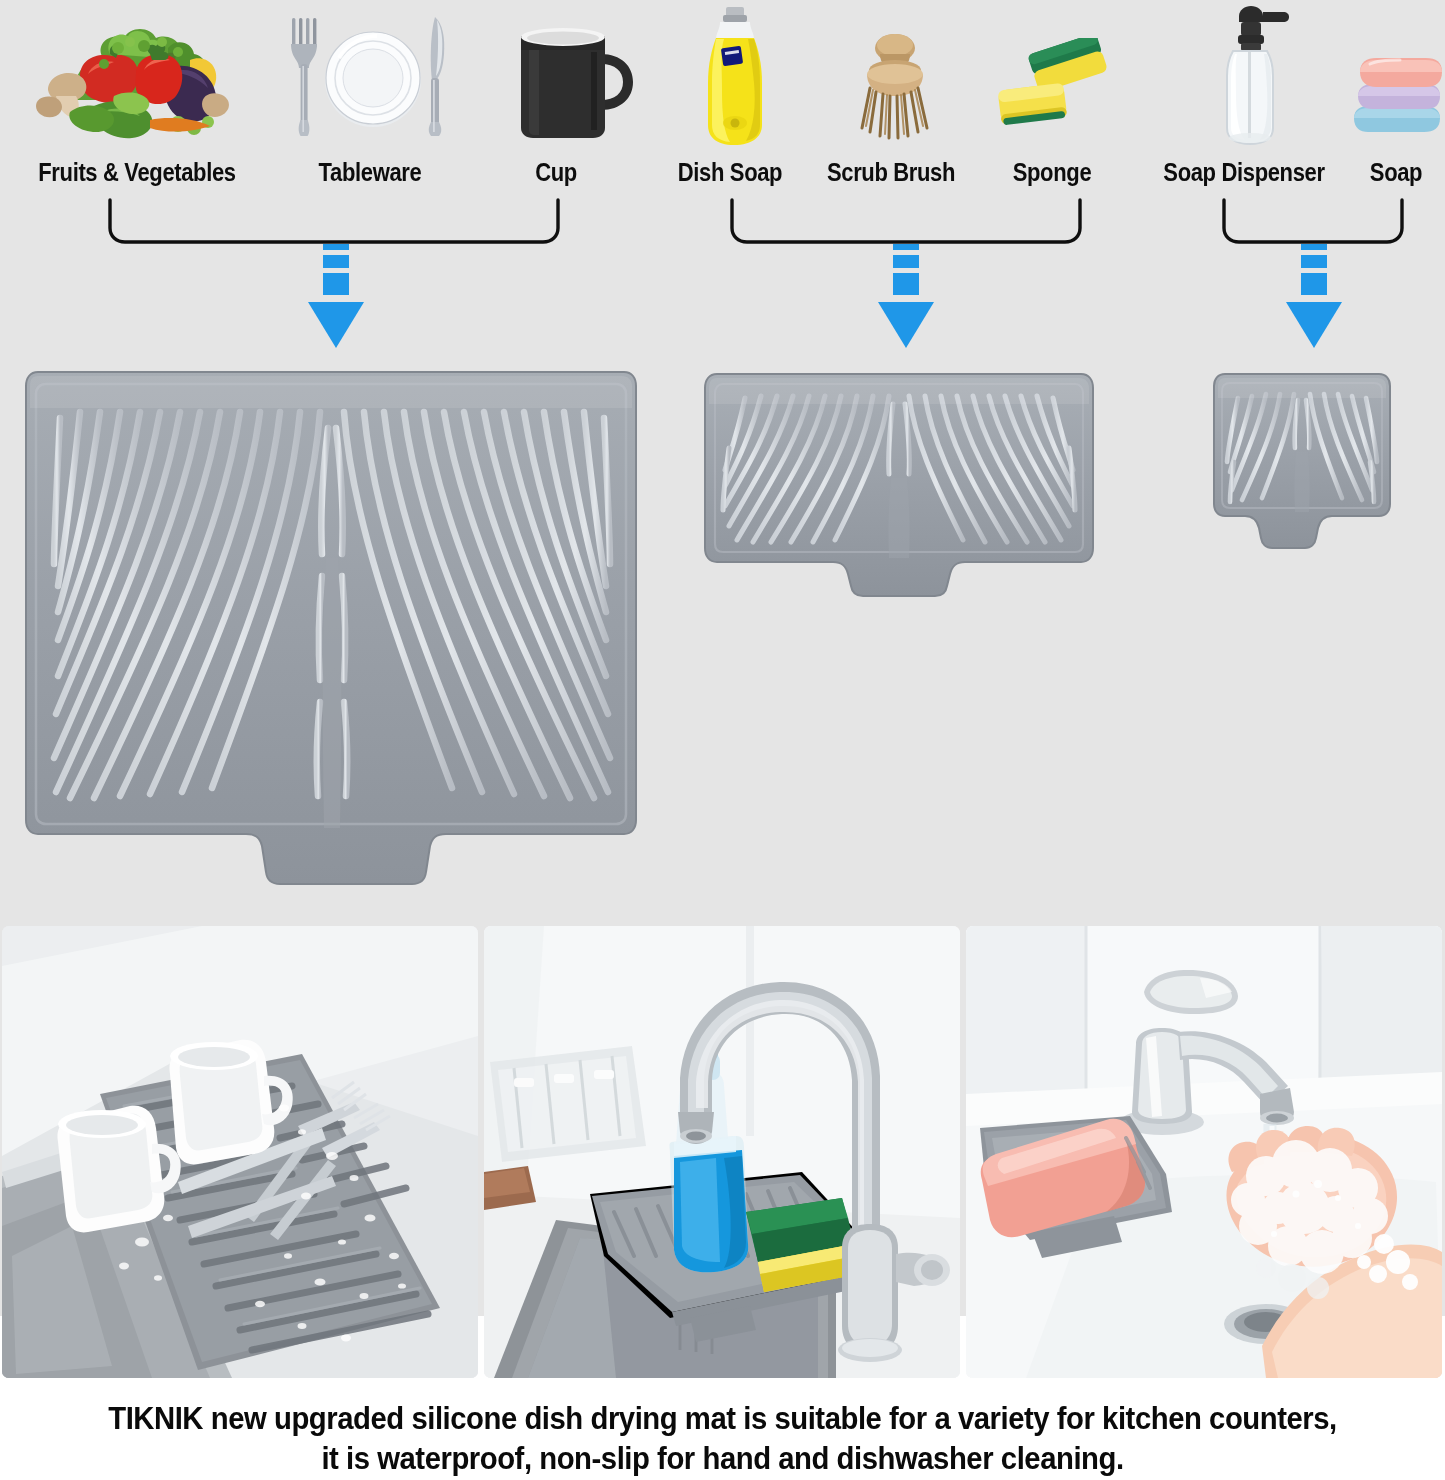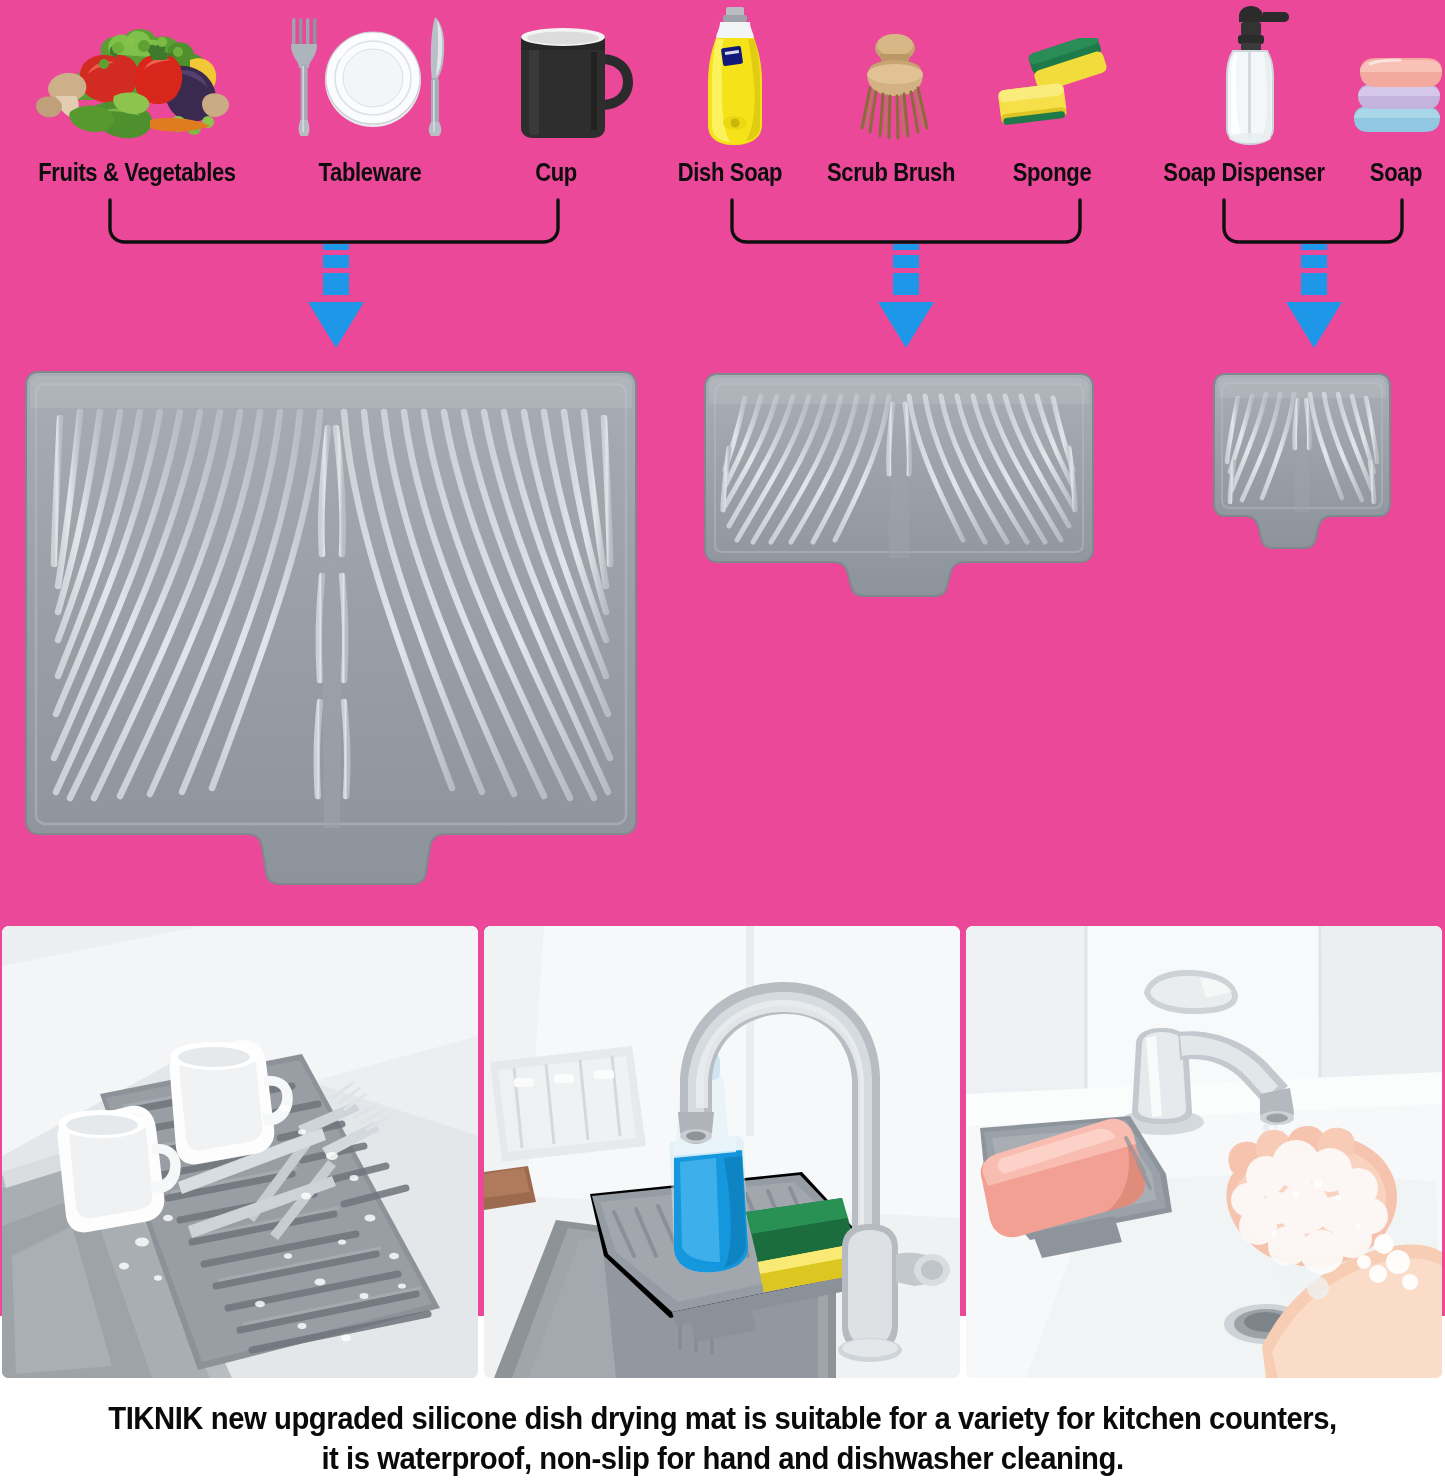--- a/index.html
+++ b/index.html
@@ -2,21 +2,21 @@
 <html><head>
 <meta charset="utf-8">
 <style>
   * { box-sizing: border-box; margin: 0; padding: 0; }
   html, body {
     width: 1445px; height: 1480px;
     background: #ffffff;
     font-family: "Liberation Sans", sans-serif;
     overflow: hidden;
   }
-  .page { position: relative; width: 1445px; height: 1316px; background: #ec4899; }
+  .page { position: relative; width: 1445px; height: 1316px; background: #e5e5e5; }
 
   
   .icon-row { position: absolute; left: 0; top: 0; width: 1445px; height: 150px; }
   .icon-cell { position: absolute; display: flex; align-items: flex-end; justify-content: center; }
   .icon-cell svg { display: block; }
 
   
   .label {
     position: absolute;
     text-align: center;

